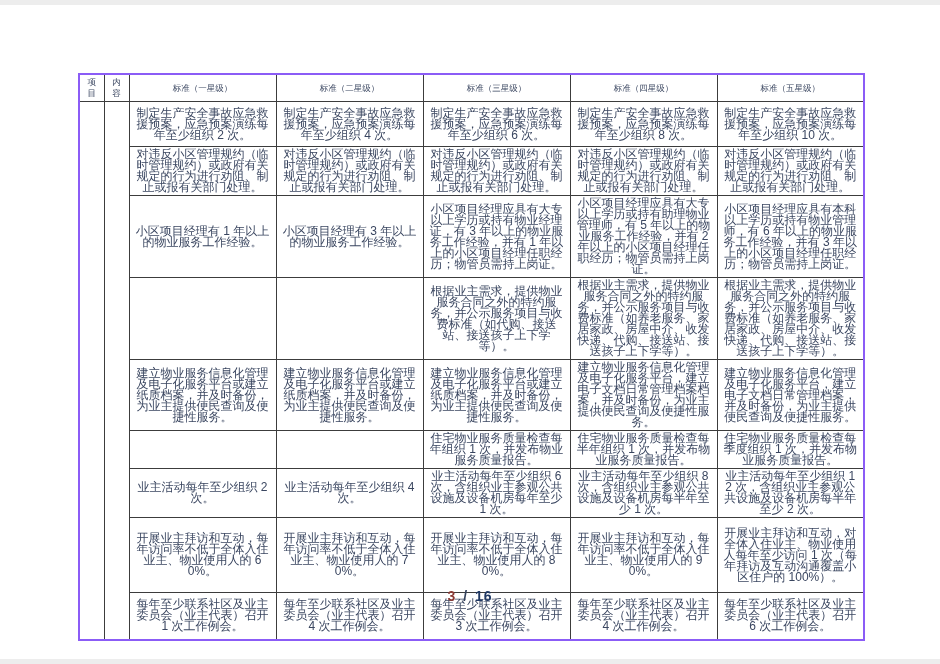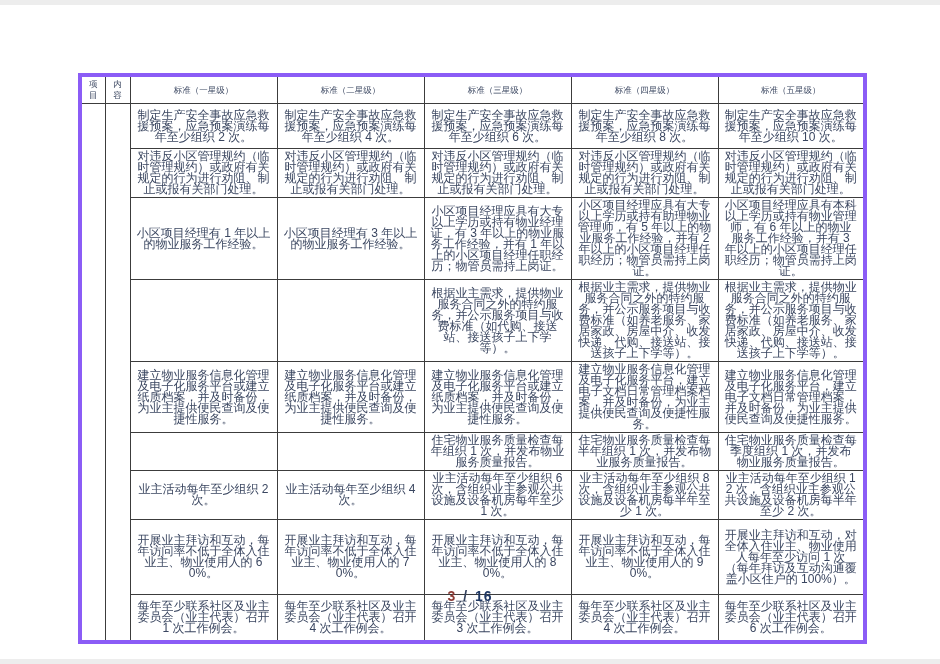--- a/index.html
+++ b/index.html
@@ -15,21 +15,21 @@
     border-top: 5px solid #ededed;
     border-bottom: 5px solid #ededed;
     overflow: hidden;
   }
   table.doc-table {
     position: absolute;
     left: 78px; top: 68px;
     width: 785px;
     border-collapse: collapse;
     table-layout: fixed;
-    border: 4px solid #8b5cf6;
+    border: 2px solid #8b5cf6;
   }
   table.doc-table td, table.doc-table th {
     border: 1px solid #3c3c3c;
     vertical-align: middle;
     text-align: center;
     font-size: 12px;
     line-height: 11px;
     font-weight: normal;
     color: #3a4660;
     padding: 2px 6px;

